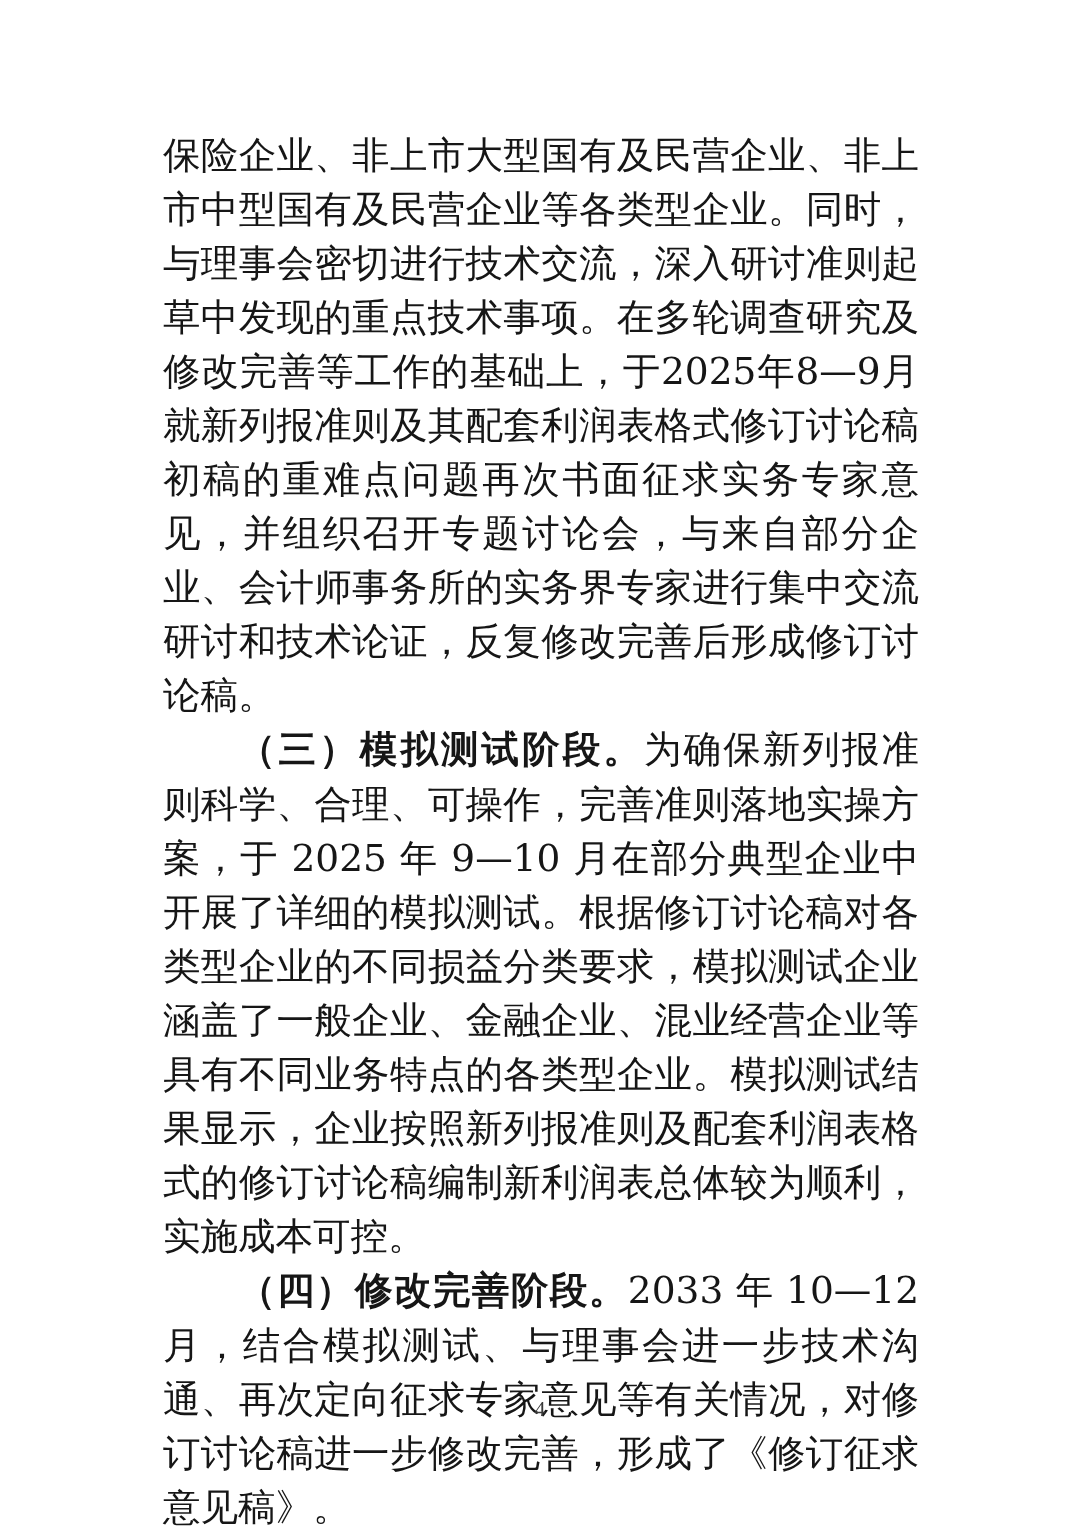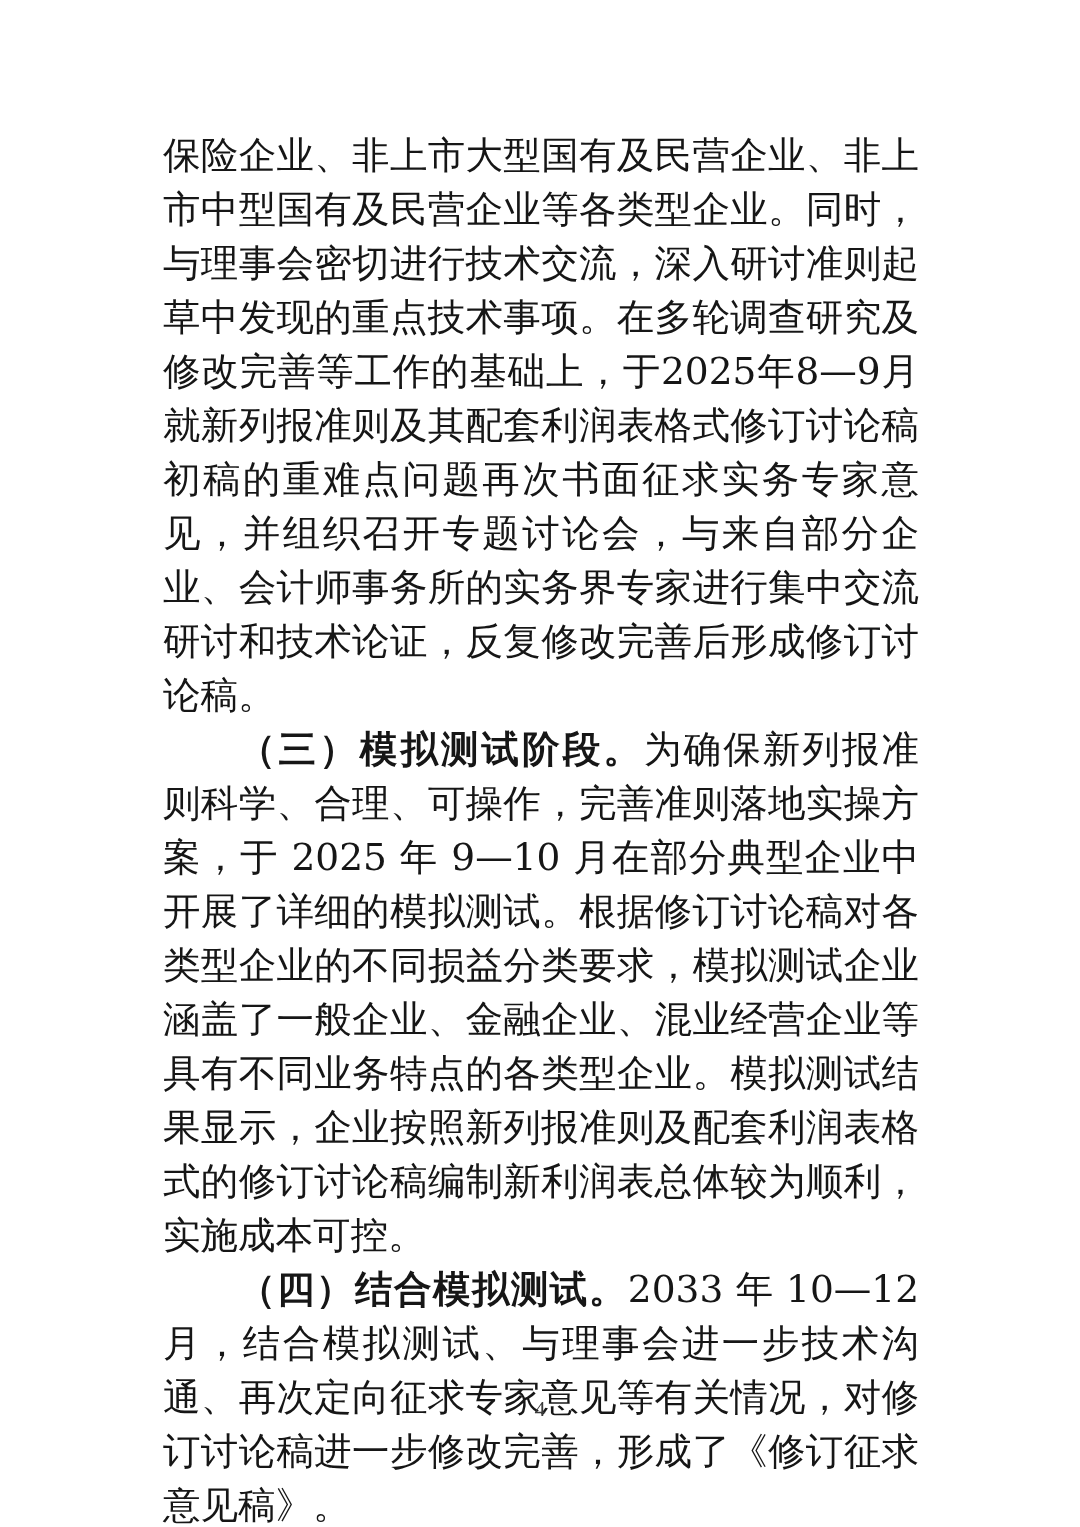--- a/index.html
+++ b/index.html
@@ -44,21 +44,21 @@
   .para.cont {
     text-indent: 0;
   }
 
   .para.indent {
     text-indent: 75px;
   }
 
   
   .lead {
-    font-family: Liberation Sans, sans-serif;
+    font-family: Liberation Serif, serif;
     font-weight: bold;
     letter-spacing: 1px;
   }
 
   
   .page-number {
     position: absolute;
     left: 0;
     right: 0;
     top: 1396px;
@@ -72,19 +72,19 @@
 <body>
 
 <div class="page">
 
   <div class="content">
 
     <p class="para cont">保险企业、非上市大型国有及民营企业、非上市中型国有及民营企业等各类型企业。同时，与理事会密切进行技术交流，深入研讨准则起草中发现的重点技术事项。在多轮调查研究及修改完善等工作的基础上，于2025年8—9月就新列报准则及其配套利润表格式修订讨论稿初稿的重难点问题再次书面征求实务专家意见，并组织召开专题讨论会，与来自部分企业、会计师事务所的实务界专家进行集中交流研讨和技术论证，反复修改完善后形成修订讨论稿。</p>
 
     <p class="para indent"><span class="lead">（三）模拟测试阶段。</span><span>为确保新列报准则科学、合理、可操作，完善准则落地实操方案，于 2025 年 9—10 月在部分典型企业中开展了详细的模拟测试。根据修订讨论稿对各类型企业的不同损益分类要求，模拟测试企业涵盖了一般企业、金融企业、混业经营企业等具有不同业务特点的各类型企业。模拟测试结果显示，企业按照新列报准则及配套利润表格式的修订讨论稿编制新利润表总体较为顺利，实施成本可控。</span></p>
 
-    <p class="para indent"><span class="lead">（四）结合模拟测试。</span><span>2033 年 10—12 月，结合模拟测试、与理事会进一步技术沟通、再次定向征求专家意见等有关情况，对修订讨论稿进一步修改完善，形成了《修订征求意见稿》。</span></p>
+    <p class="para indent"><span class="lead">（四）修改完善阶段。</span><span>2033 年 10—12 月，结合模拟测试、与理事会进一步技术沟通、再次定向征求专家意见等有关情况，对修订讨论稿进一步修改完善，形成了《修订征求意见稿》。</span></p>
 
   </div>
 
   <div class="page-number">4</div>
 
 </div>
 
 </body></html>

